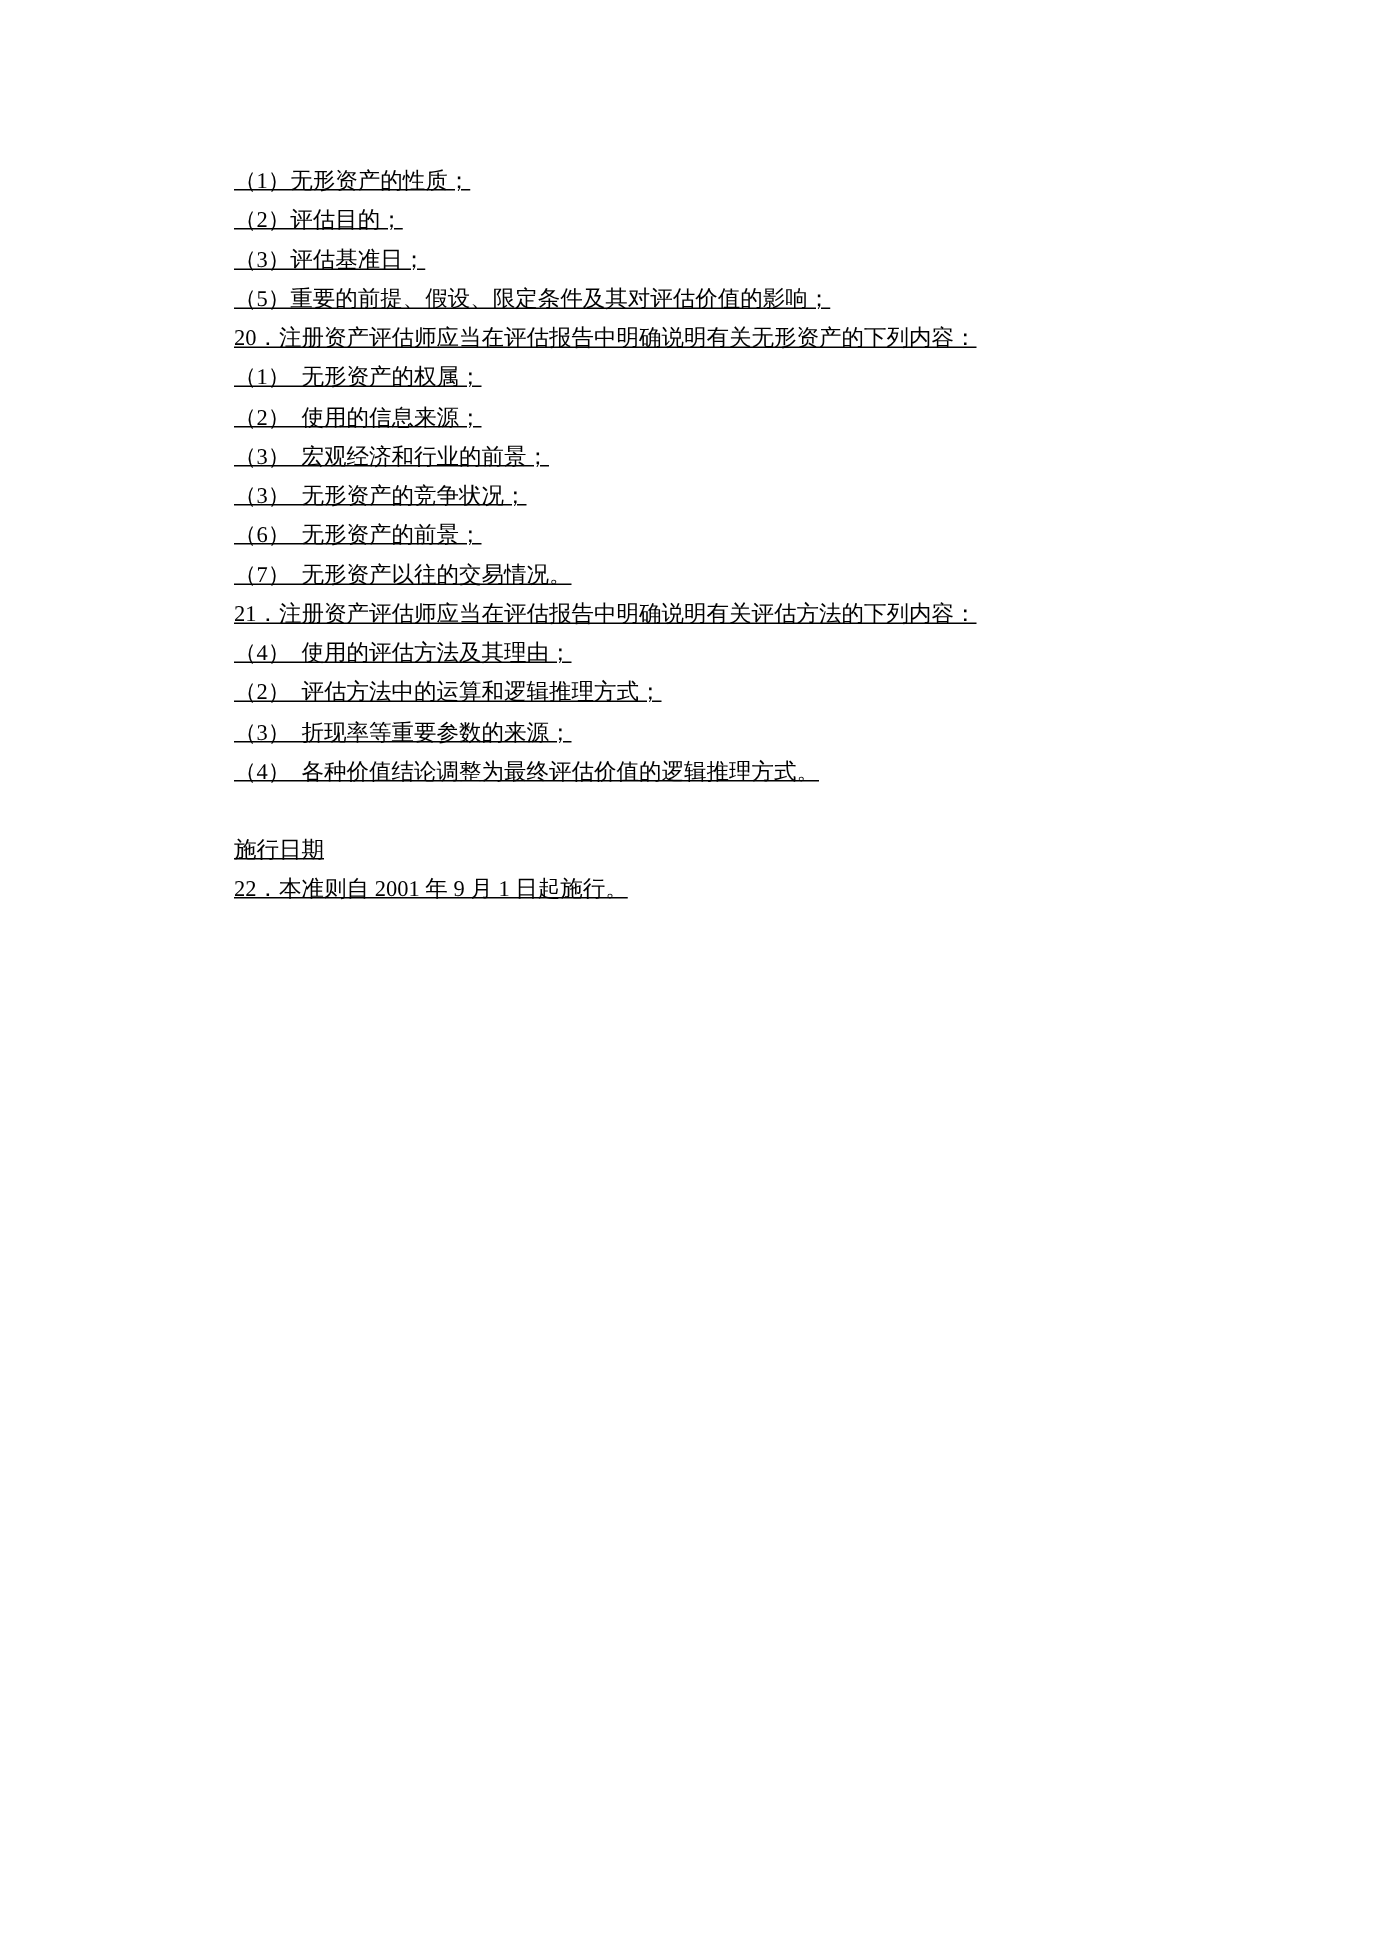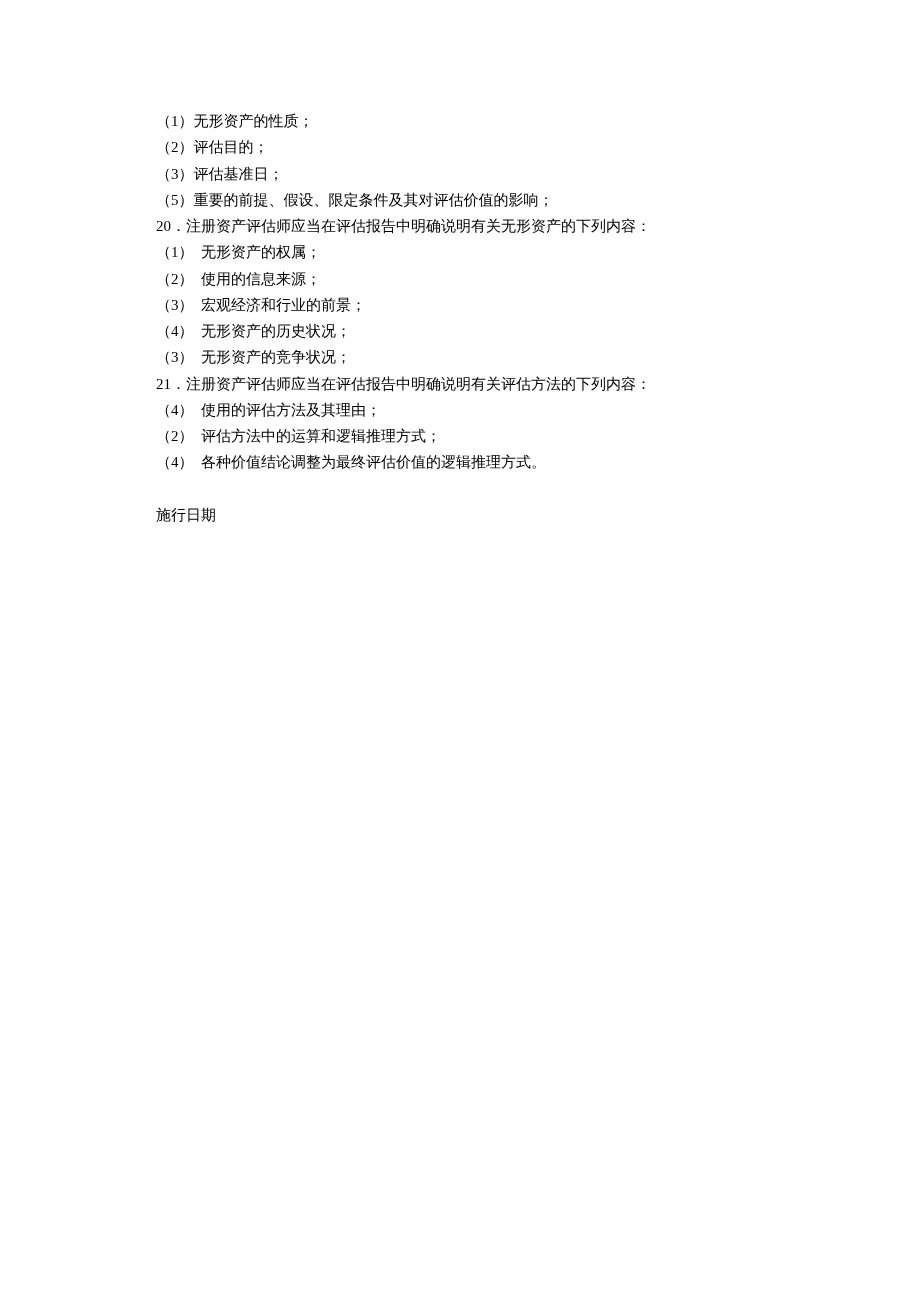--- a/index.html
+++ b/index.html
@@ -9,43 +9,47 @@
     height: 1302px;
     background: #ffffff;
     font-family: "SimSun", "宋体", serif;
     font-size: 15px;
     color: #000000;
     line-height: 1.75;
   }
   .page {
     padding: 108px 0 0 156px;
     width: 640px;
+    text-decoration: underline;
   }
   .line {
     white-space: pre;
   }
   .spacer {
     height: 26px;
   }
 </style>
 </head>
 <body>
 
 <div class="page">
   <div class="line">（1）无形资产的性质；</div>
   <div class="line">（2）评估目的；</div>
   <div class="line">（3）评估基准日；</div>
   <div class="line">（5）重要的前提、假设、限定条件及其对评估价值的影响；</div>
   <div class="line">20．注册资产评估师应当在评估报告中明确说明有关无形资产的下列内容：</div>
   <div class="line">（1）  无形资产的权属；</div>
   <div class="line">（2）  使用的信息来源；</div>
   <div class="line">（3）  宏观经济和行业的前景；</div>
-  <div class="line">（4）  无形资产的历史状况；</div>
   <div class="line">（3）  无形资产的竞争状况；</div>
+  <div class="line">（6）  无形资产的前景；</div>
+  <div class="line">（7）  无形资产以往的交易情况。</div>
   <div class="line">21．注册资产评估师应当在评估报告中明确说明有关评估方法的下列内容：</div>
   <div class="line">（4）  使用的评估方法及其理由；</div>
   <div class="line">（2）  评估方法中的运算和逻辑推理方式；</div>
+  <div class="line">（3）  折现率等重要参数的来源；</div>
   <div class="line">（4）  各种价值结论调整为最终评估价值的逻辑推理方式。</div>
 
   <div class="spacer"></div>
 
   <div class="line">施行日期</div>
+  <div class="line">22．本准则自 2001 年 9 月 1 日起施行。</div>
 </div>
 
 </body></html>

